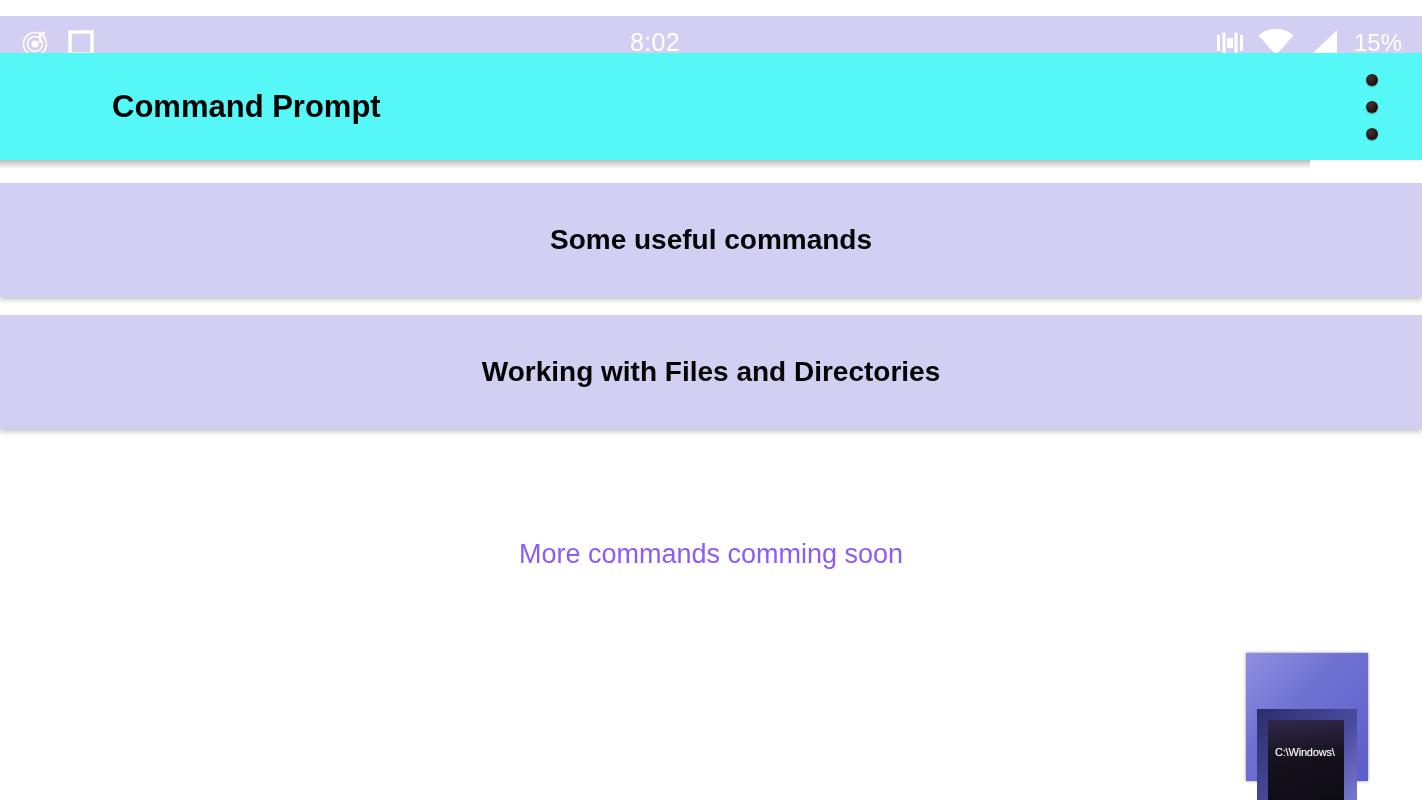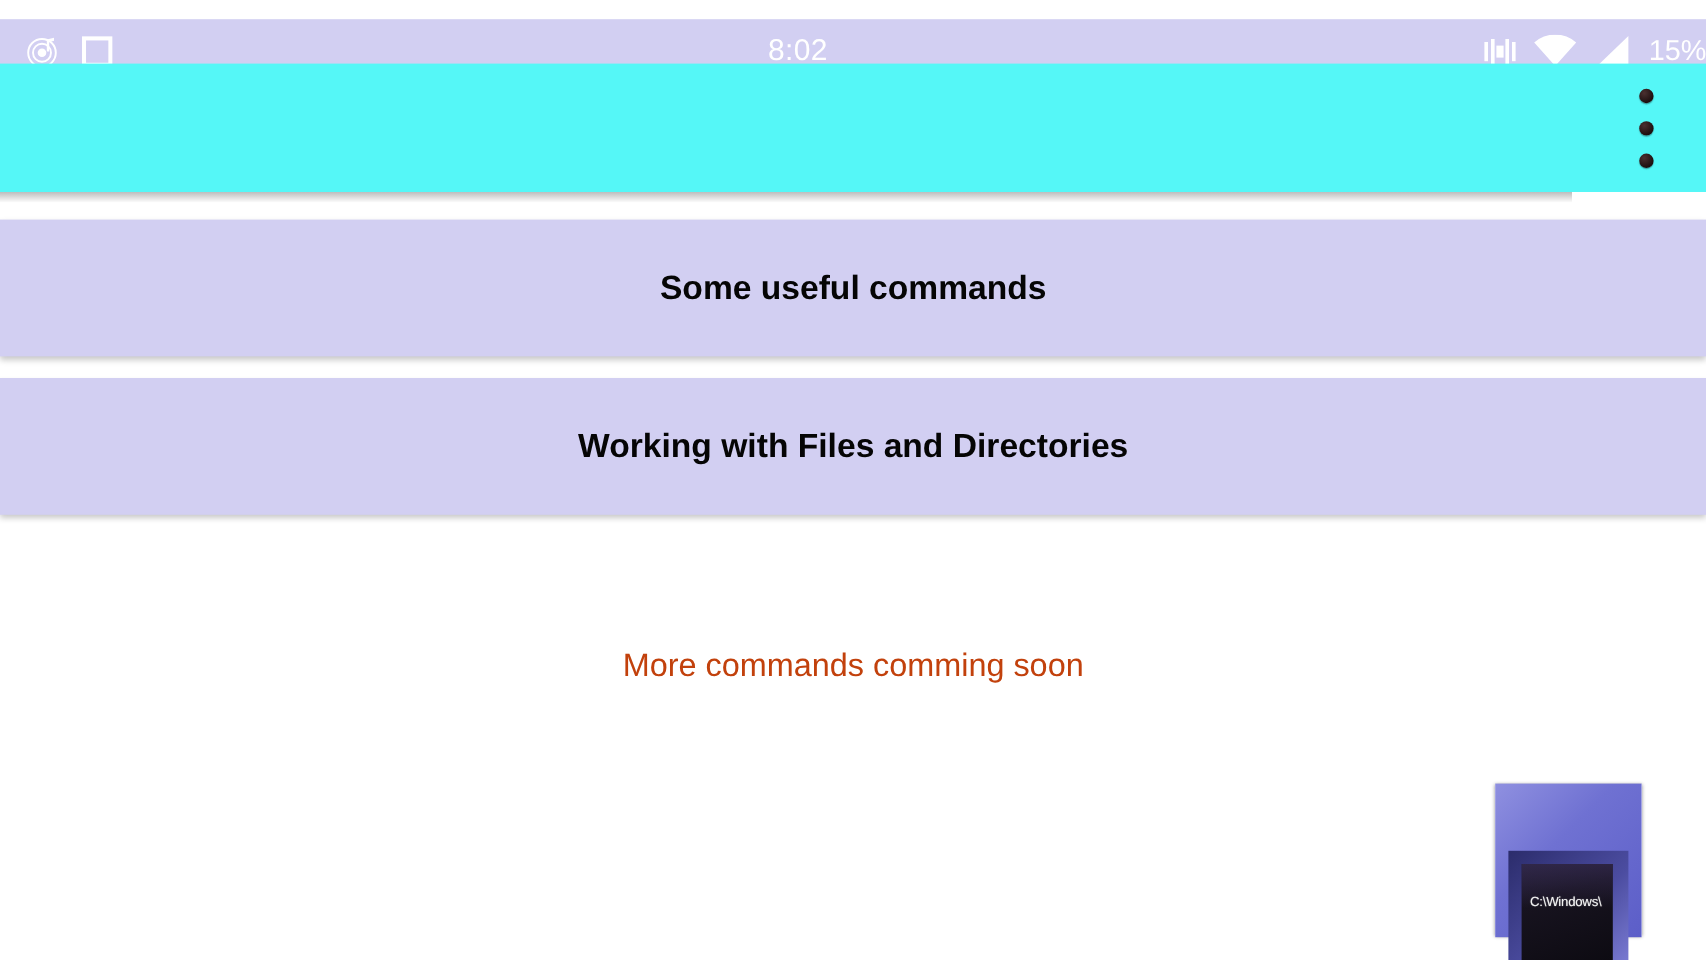--- a/index.html
+++ b/index.html
@@ -42,21 +42,21 @@
   .status-clock {
     color: #ffffff;
     font-size: 25px;
     letter-spacing: 0.3px;
     line-height: 1;
   }
   .status-right {
     display: flex;
     align-items: center;
     gap: 14px;
-    padding-right: 0;
+    padding-right: 20px;
     flex: 0 0 auto;
   }
   .status-battery {
     color: #ffffff;
     font-size: 24px;
     line-height: 1;
     margin-left: 2px;
   }
   .sicon { display:block; }
 
@@ -135,21 +135,21 @@
     white-space: nowrap;
   }
 
   .footer-note {
     position: absolute;
     top: 370px;
     left: 0;
     width: 1422px;
     text-align: center;
     font-size: 27px;
-    color: #c2410c;
+    color: #8b5cf6;
     white-space: nowrap;
   }
 
   
   .cmd-icon {
     position: absolute;
     left: 1246px;
     top: 653px;
     width: 122px;
     height: 128px;
@@ -237,20 +237,21 @@
     <span>
       <svg class="sicon" width="30" height="27" viewBox="0 0 30 27">
         <path d="M29 1 L29 26 L3 26 Z" fill="#ffffff"></path>
       </svg>
     </span>
     <span class="status-battery">15%</span>
   </div>
 </div>
 
 <div class="app-bar">
+  <div class="app-bar-title">Command Prompt</div>
   <div class="overflow-menu">
     <span class="overflow-dot"></span>
     <span class="overflow-dot"></span>
     <span class="overflow-dot"></span>
   </div>
 </div>
 <div class="app-bar-shadow"></div>
 
 <div class="content">
 

